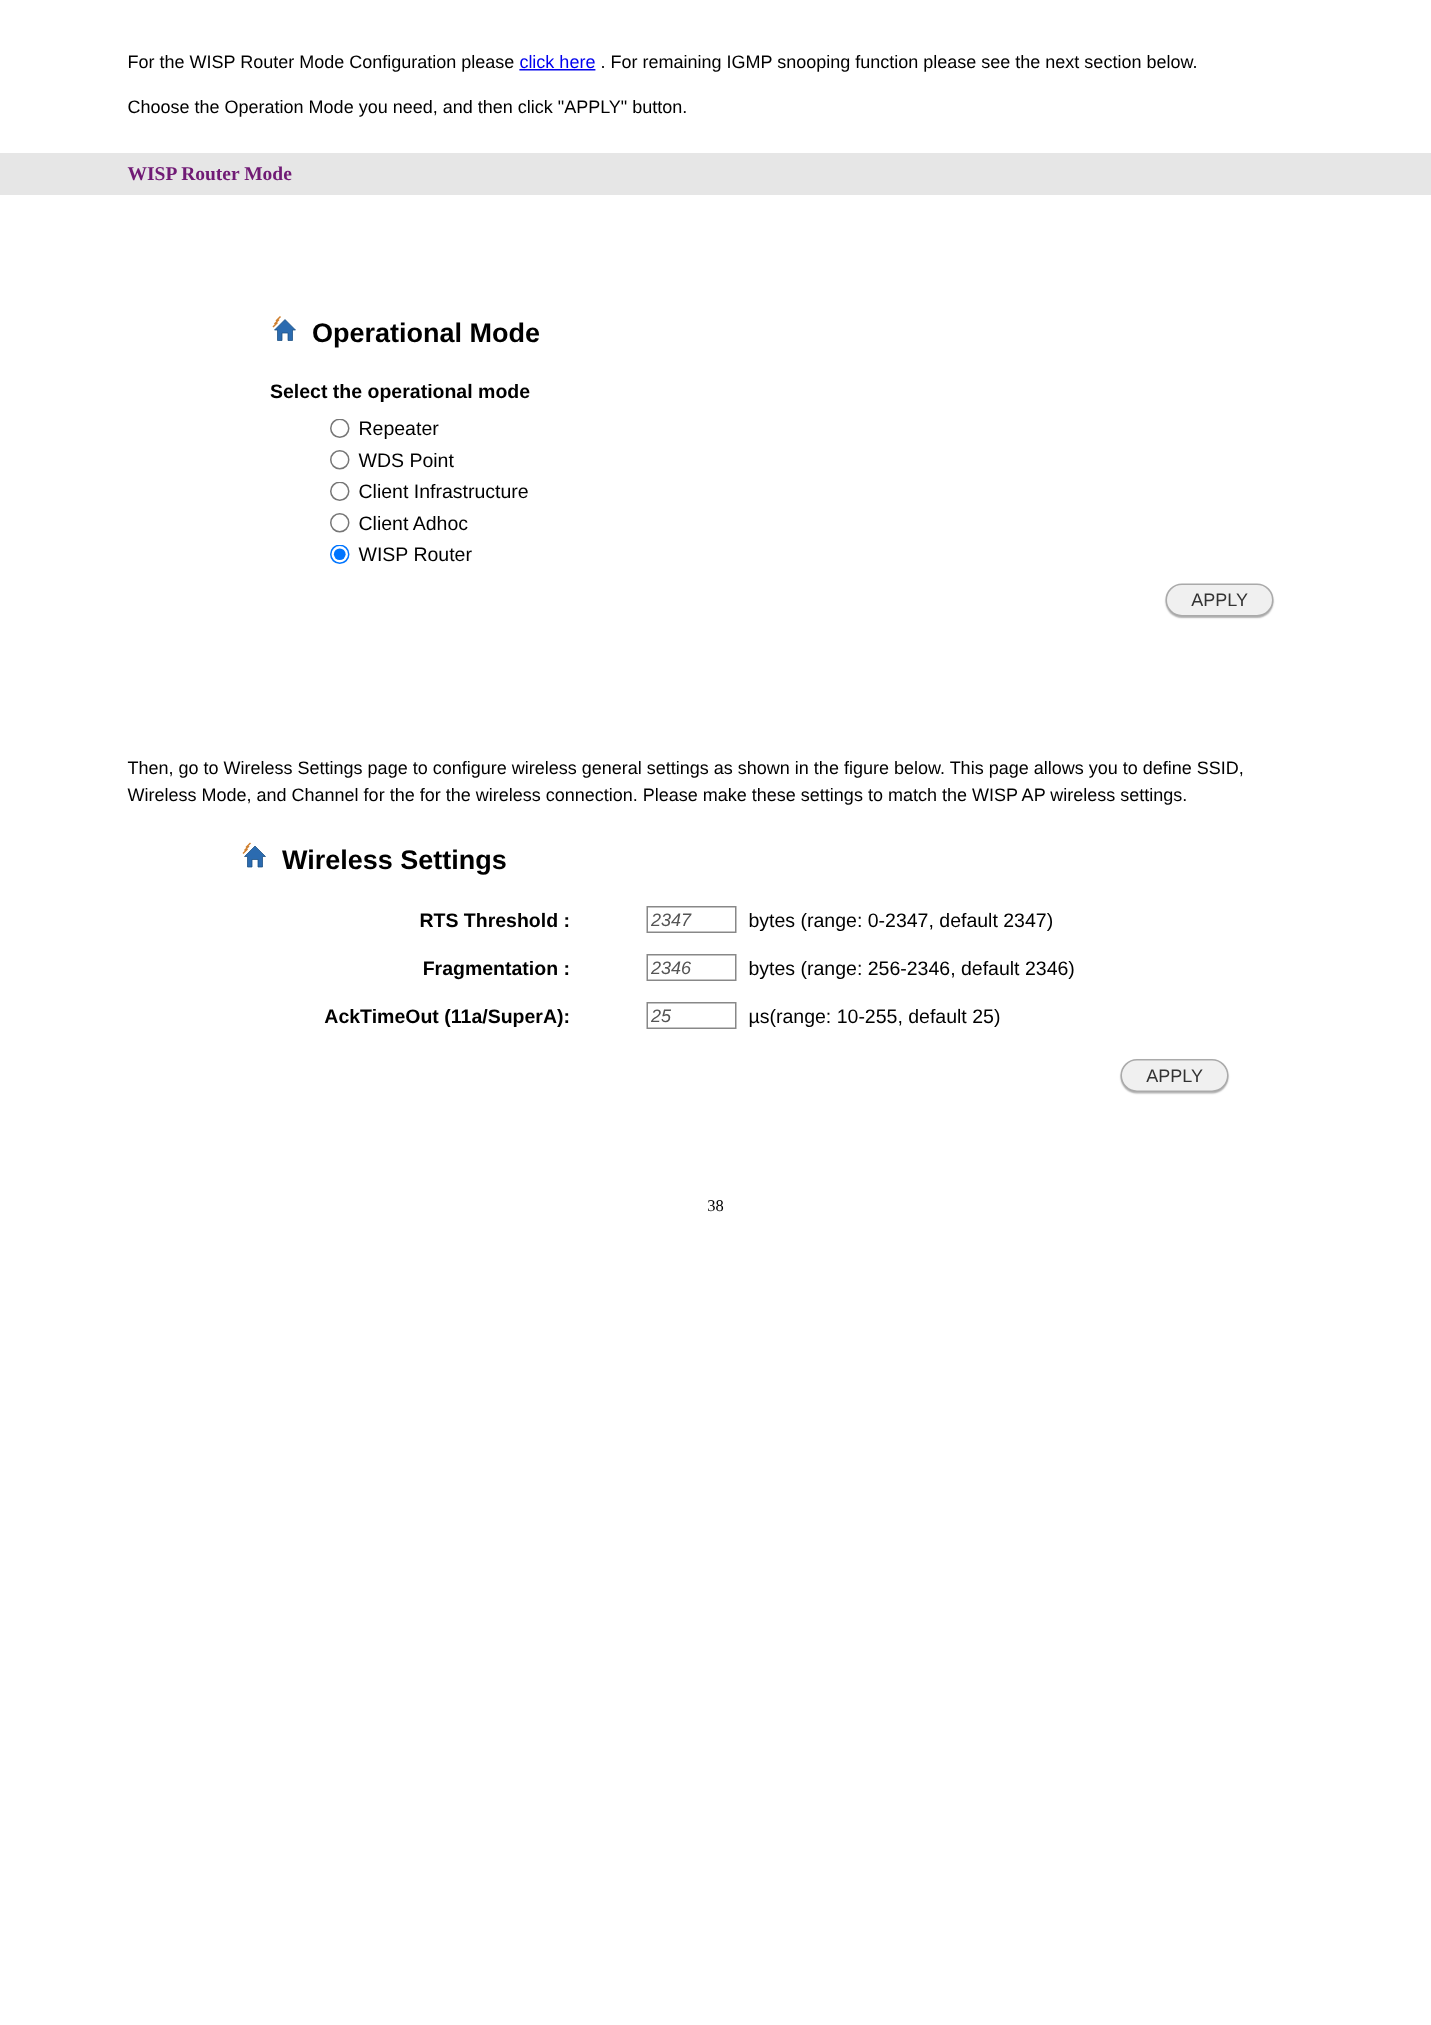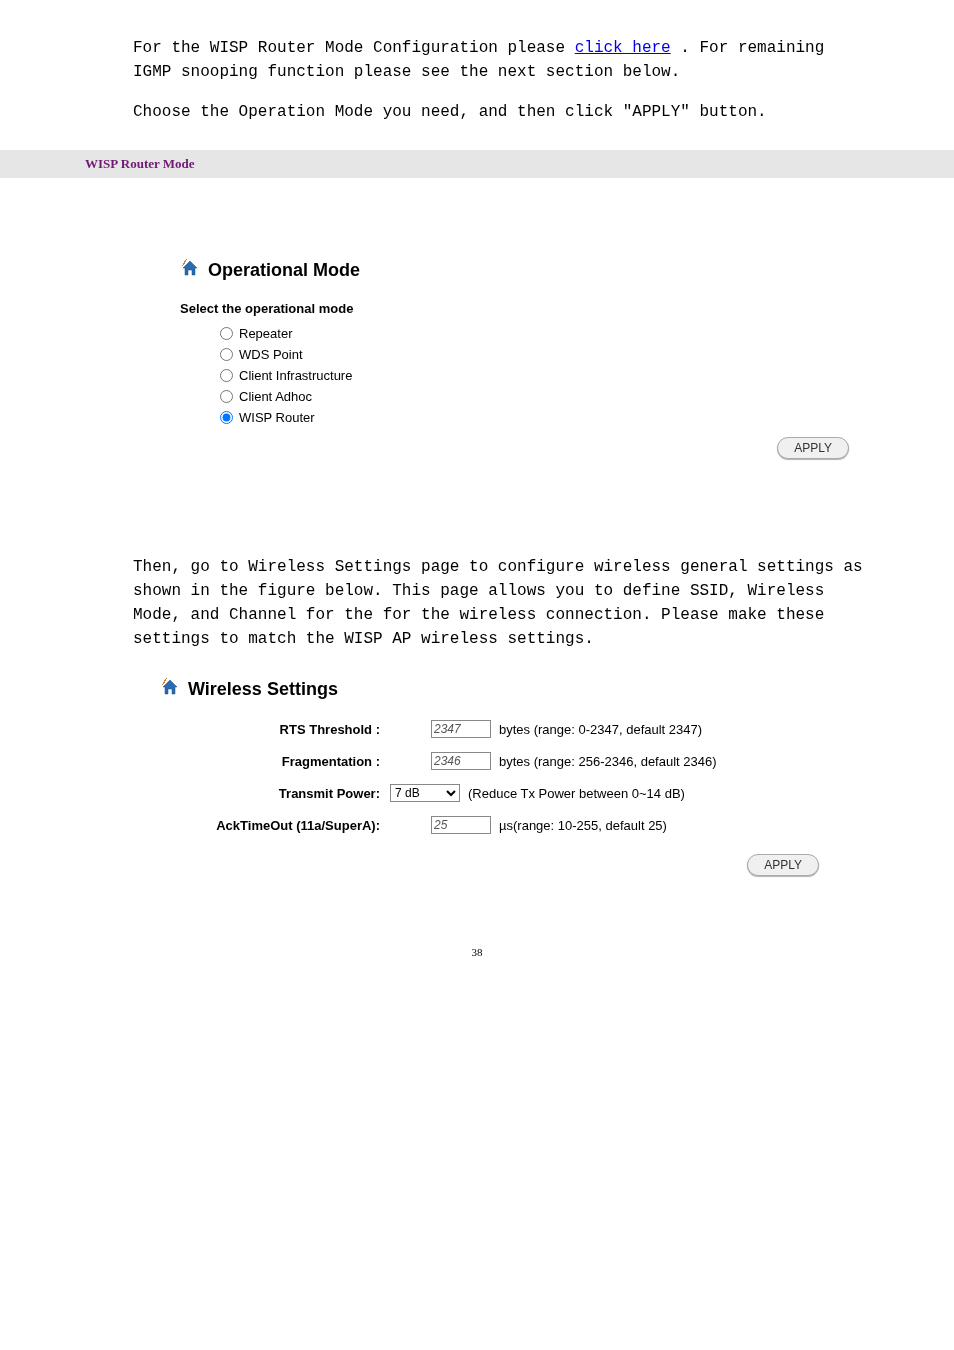--- a/index.html
+++ b/index.html
@@ -6,25 +6,24 @@
   body {
     margin: 0;
     font-family: Arial, sans-serif;
     font-size: 13px;
     color: #000;
     background: #fff;
     width: 954px;
   }
   .body-text {
     padding: 20px 85px 10px 85px;
-    font-size: 16px;
+    font-size: 12px;
     line-height: 1.5;
     color: #000;
-    font-family: Liberation Mono, monospace;
-    margin-left: 48px;
+    font-family: Liberation Sans, sans-serif;
   }
   .link {
     color: #0000ee;
     text-decoration: underline;
   }
   .section-header {
     background: #e6e6e6;
     padding: 6px 85px;
     font-size: 13px;
     font-weight: bold;
@@ -215,27 +214,20 @@
     <input type="text" class="num" value="2347" style="">
     <span class="hint">bytes (range: 0-2347, default 2347)</span>
   </div>
 
   <div class="form-row">
     <div class="form-label">Fragmentation :</div>
     <input type="text" class="num" value="2346" style="">
     <span class="hint">bytes (range: 256-2346, default 2346)</span>
   </div>
 
-  <div class="form-row">
-    <div class="form-label">Transmit Power:</div>
-    <select class="sel">
-      <option>7 dB</option>
-    </select>
-    <span class="hint">(Reduce Tx Power between 0~14 dB)</span>
-  </div>
 
   <div class="form-row">
     <div class="form-label">AckTimeOut (11a/SuperA):</div>
     <input type="text" class="num" value="25" style="">
     <span class="hint">µs(range: 10-255, default 25)</span>
   </div>
 
 
   <div class="apply-row2">
     <span class="apply-btn">APPLY</span>

